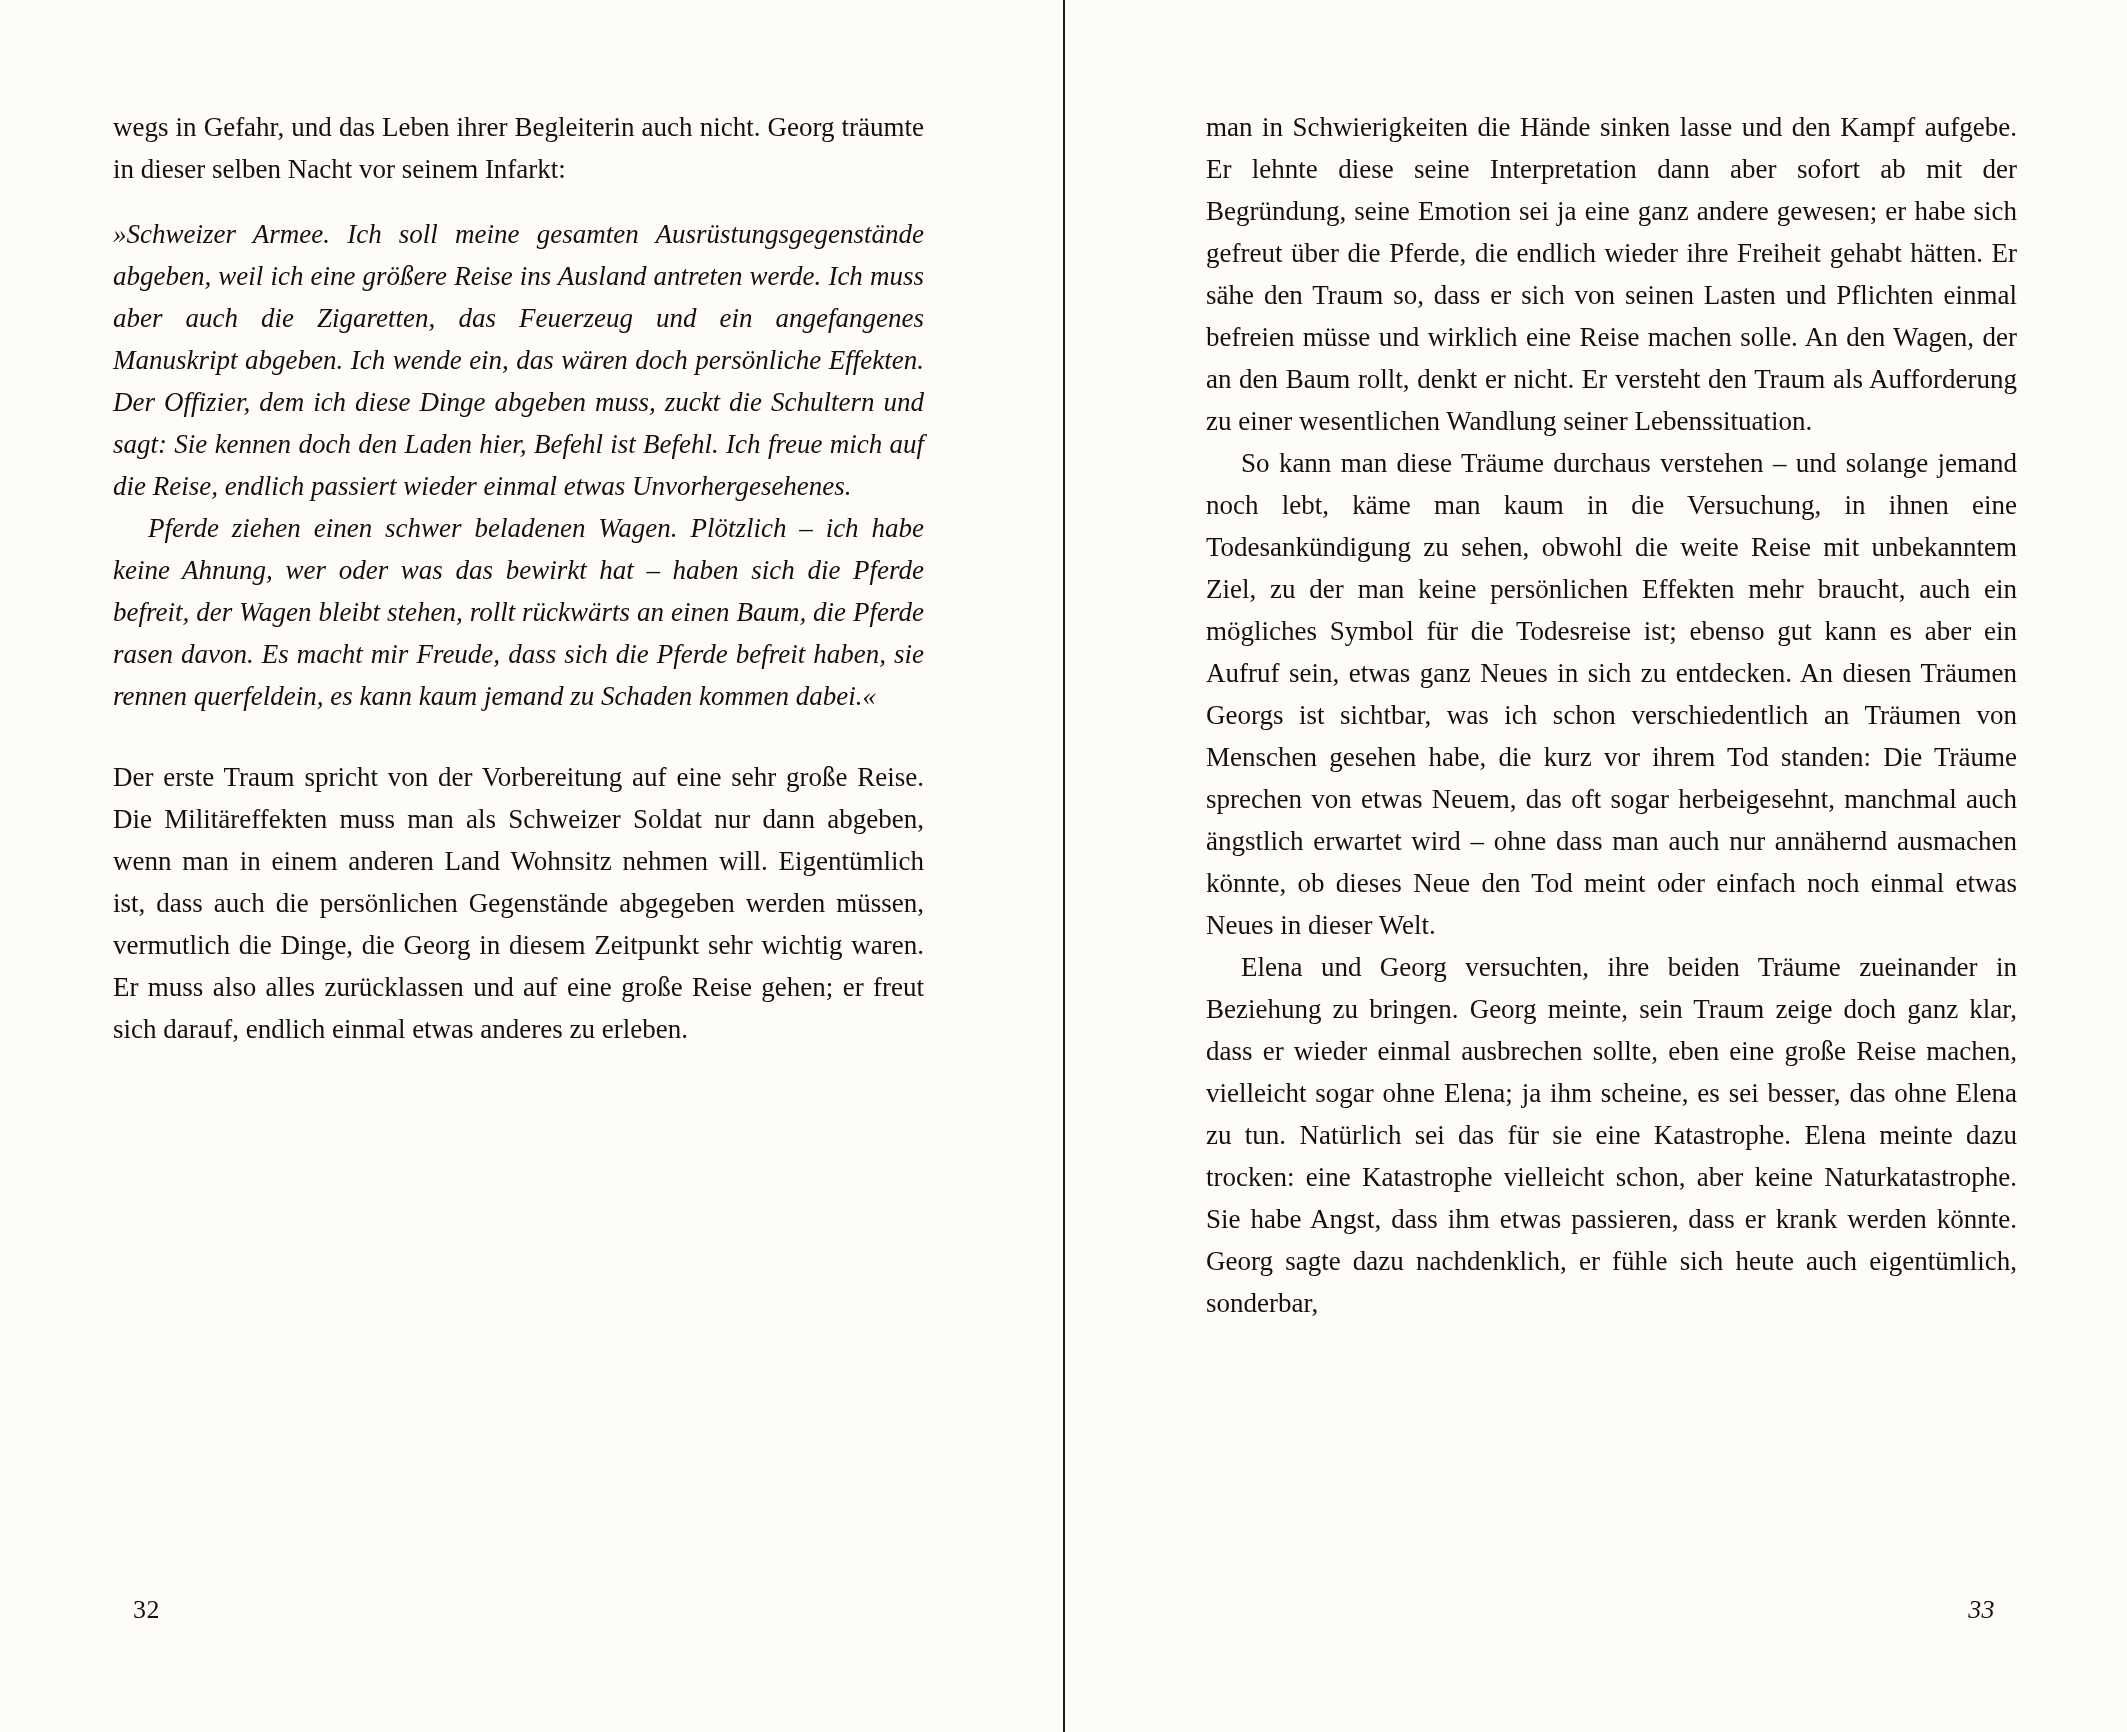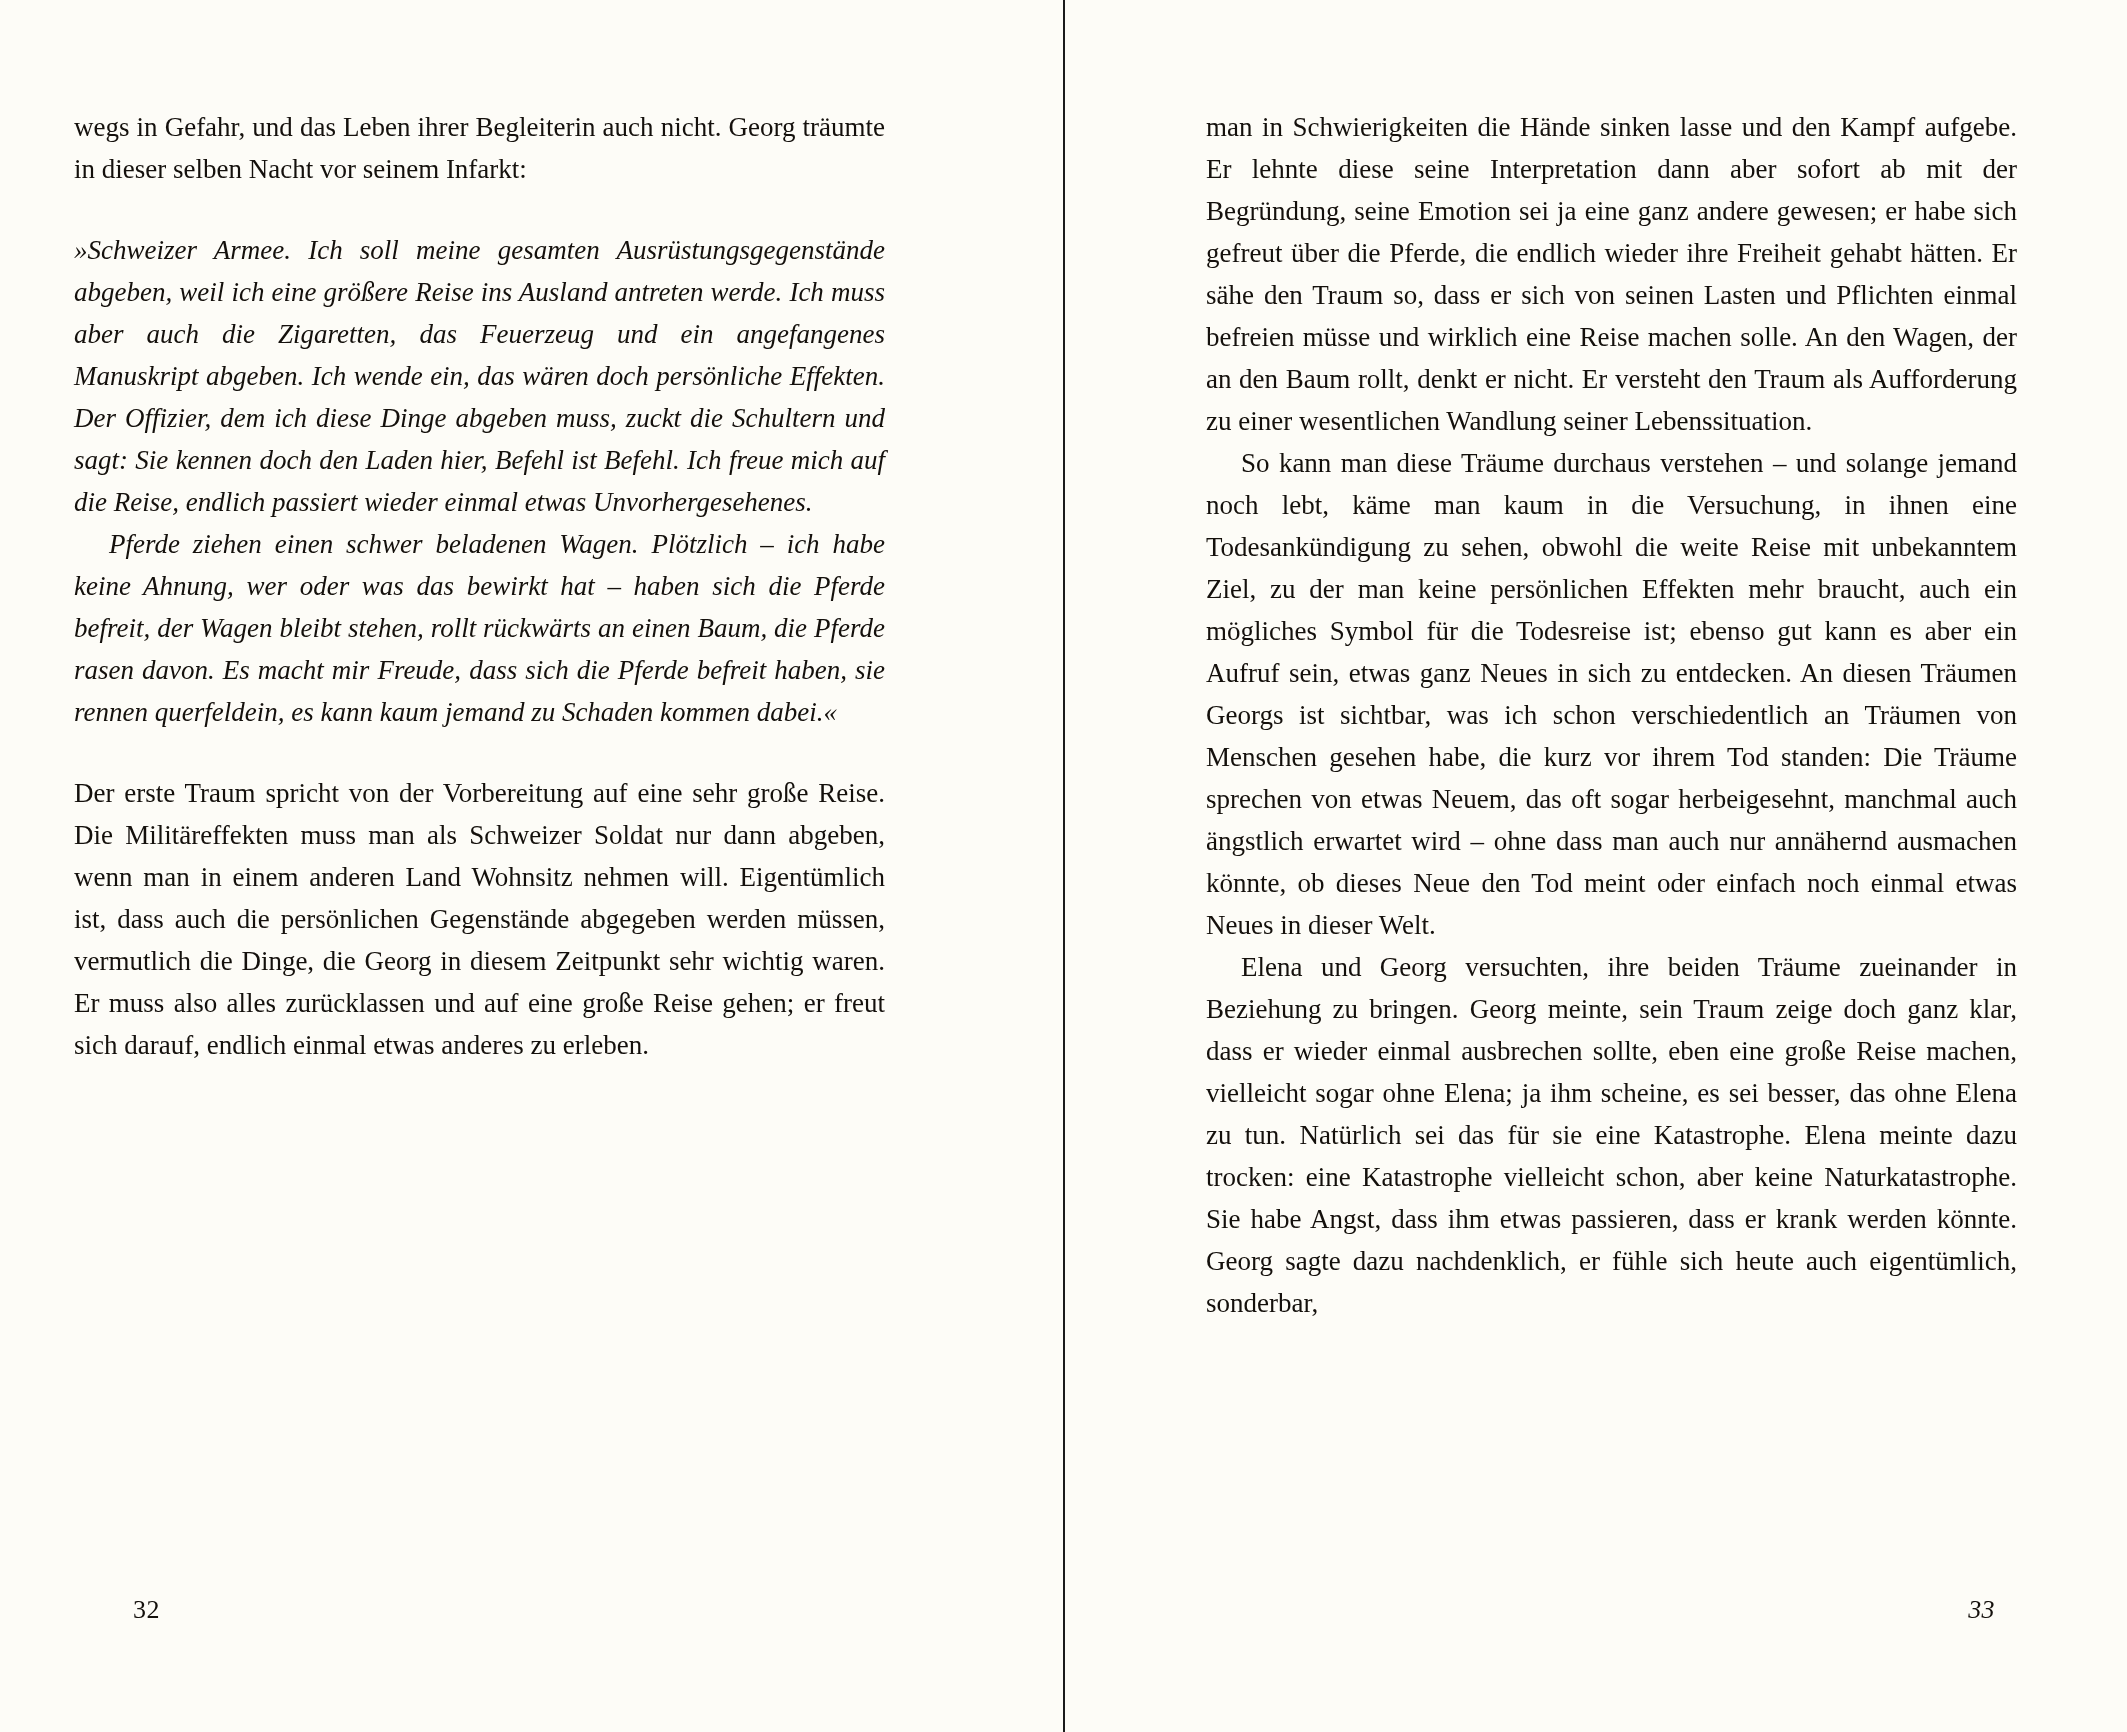--- a/index.html
+++ b/index.html
@@ -21,21 +21,21 @@
     height: 1733px;
     box-sizing: border-box;
   }
   .page {
     position: relative;
     box-sizing: border-box;
     width: 1064px;
     height: 1733px;
   }
   .page-left {
-    padding: 106px 142px 0 74px;
+    padding: 106px 142px 0 113px;
   }
   .page-right {
     padding: 106px 133px 16px 142px;
   }
   .gutter {
     position: absolute;
     left: 1063px;
     top: 0;
     width: 1.8px;
     height: 1733px;
@@ -54,21 +54,21 @@
     text-align: justify;
   }
   p.cont {
     text-indent: 0;
   }
   p.indent {
     text-indent: 35px;
   }
   .blockquote {
     font-style: italic;
-    margin-top: 39px;
+    margin-top: 23px;
     margin-bottom: 39px;
   }
   .blockquote p {
     font-style: italic;
   }
   .folio {
     position: absolute;
     bottom: 108px;
     font-size: 26px;
     letter-spacing: 0.4px;

